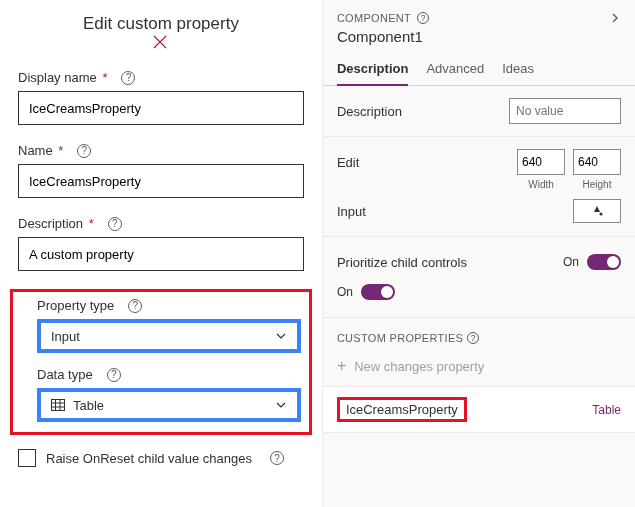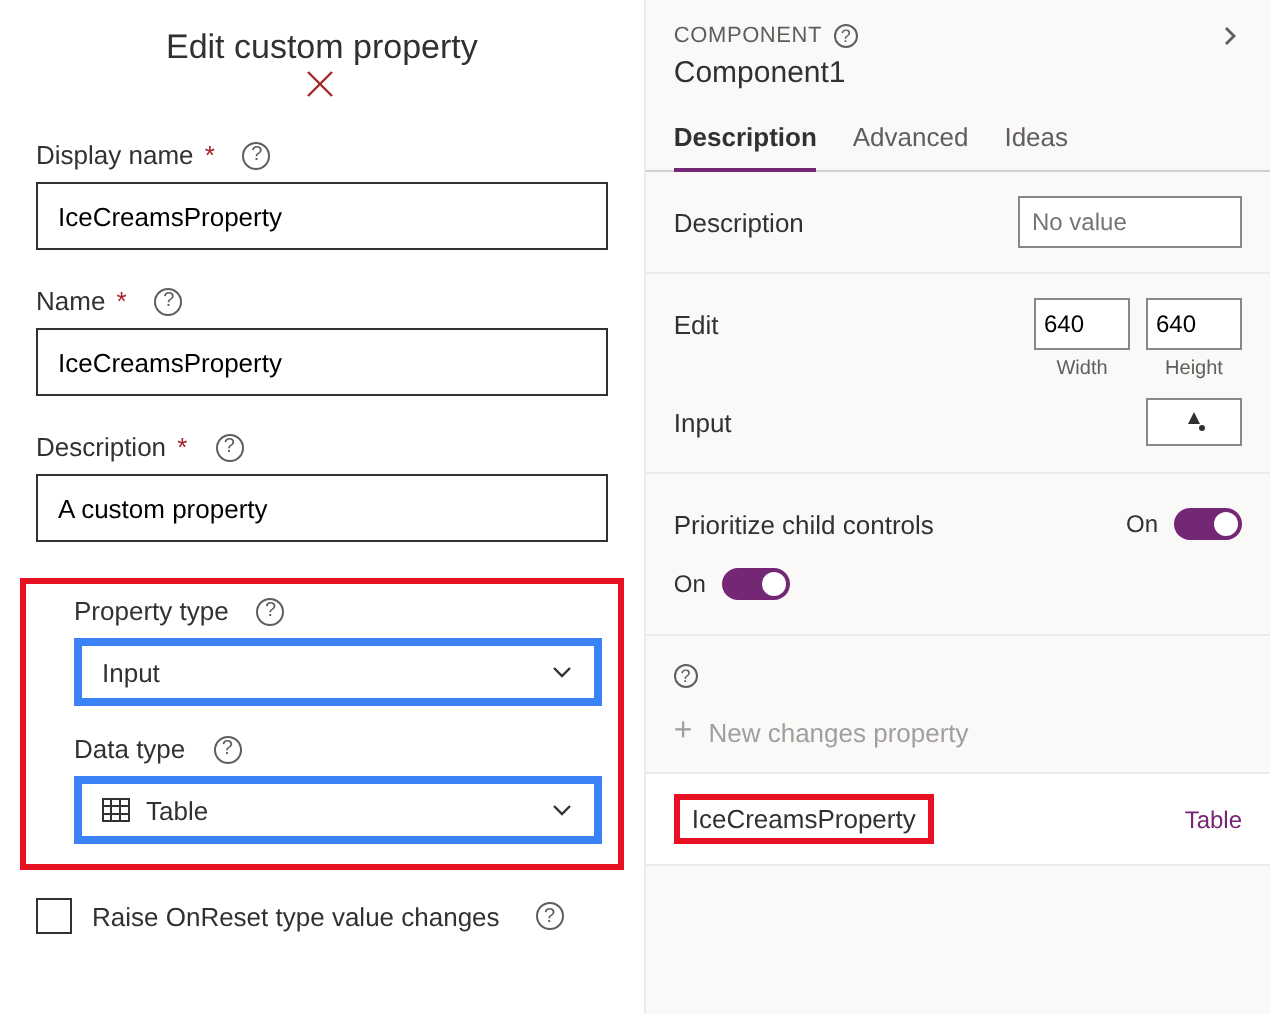--- a/index.html
+++ b/index.html
@@ -145,21 +145,21 @@
           <svg viewBox="0 0 12 12">
               <path d="M2 4 L6 8 L10 4" stroke="#323130" stroke-width="1.2" fill="none"></path>
             </svg>
         </span>
       </div>
     </div>
   </div>
 
   <div class="checkbox-row">
     <div class="checkbox"></div>
-    <span>Raise OnReset type value changes</span>
+    <span>Raise OnReset child value changes</span>
     <span class="help-icon">?</span>
   </div>
 </div>
 
 <div class="right-panel">
   <div class="rp-header">
     <div class="rp-top-row">
       <div class="rp-section-label">
         <span>COMPONENT</span>
         <span class="help-icon" style="width:12px;height:12px;font-size:9px;margin-left:2px;">?</span>
@@ -220,20 +220,21 @@
       </div>
       <div class="rp-row">
         <div class="toggle-row">
           <span class="toggle-state">On</span>
           <div class="toggle"></div>
         </div>
       </div>
     </div>
 
     <div class="rp-custom-header">
+      <span>CUSTOM PROPERTIES</span>
       <span class="help-icon" style="width:12px;height:12px;font-size:9px;margin-left:0;">?</span>
     </div>
     <div class="rp-new-prop">
       <span class="rp-plus">+</span>
       <span>New changes property</span>
     </div>
     <div class="rp-custom-item">
       <span class="name-wrap">
         <span>IceCreamsProperty</span>
       </span>

